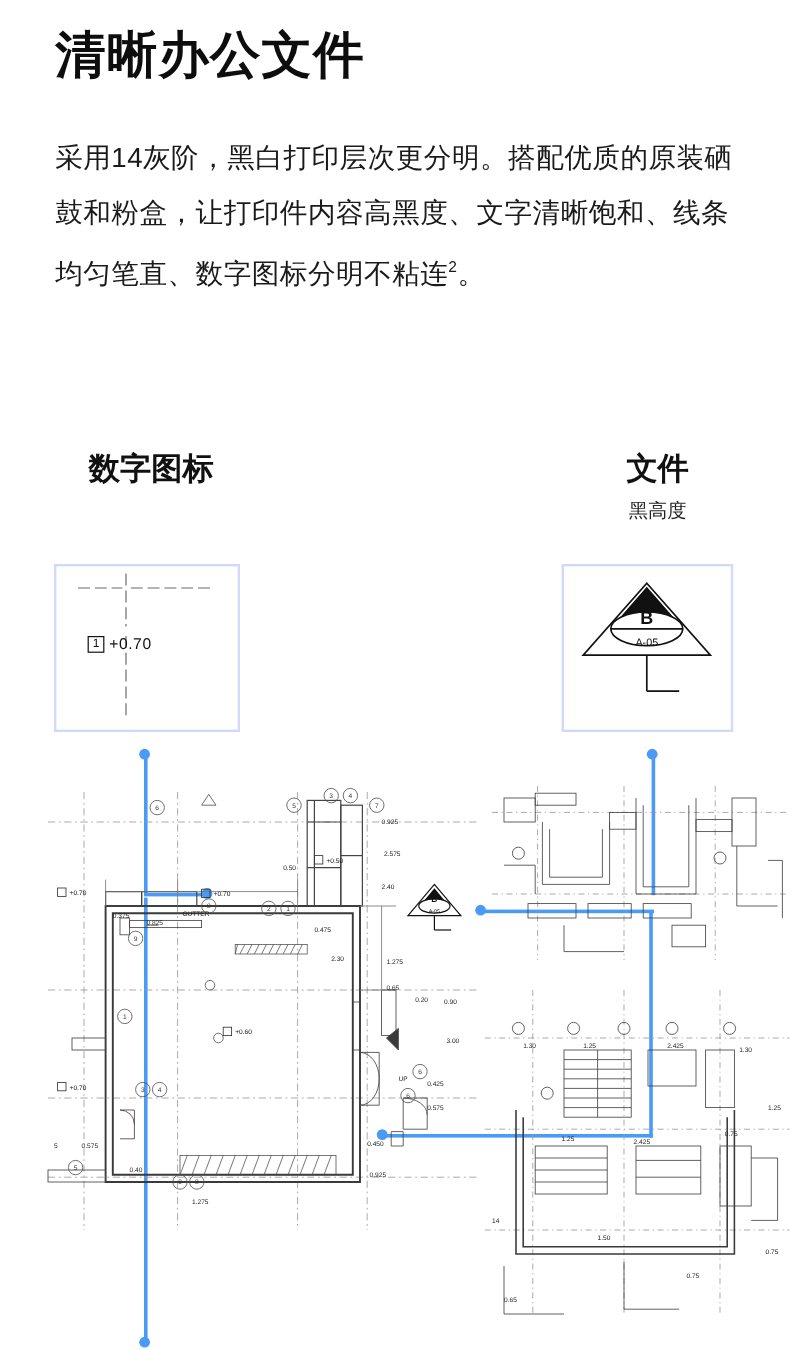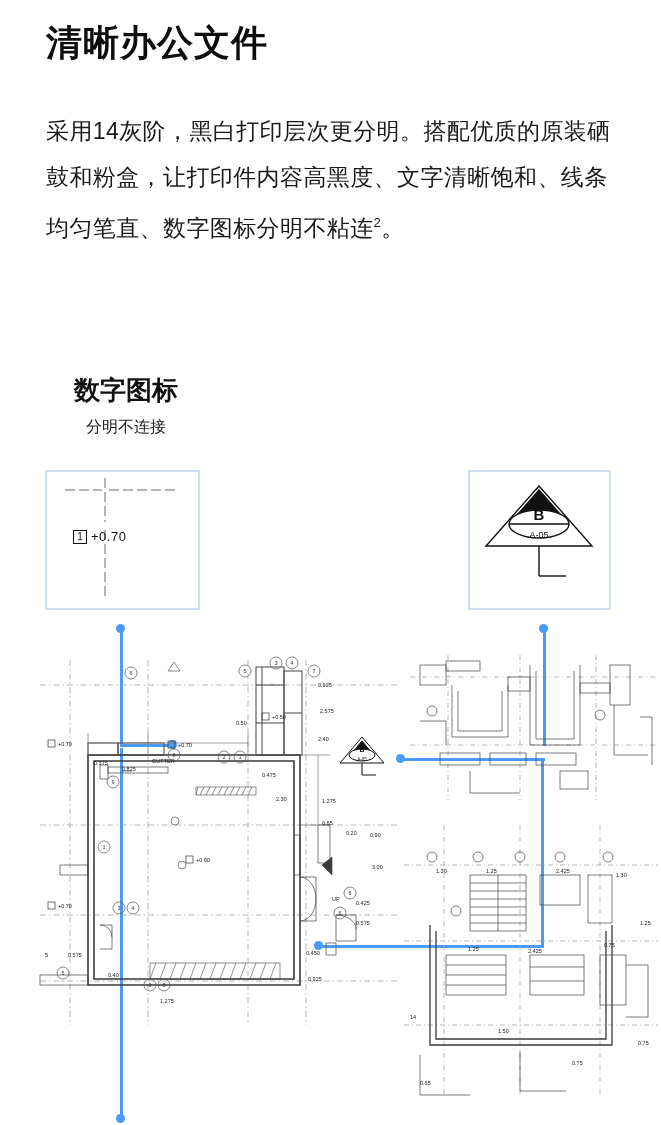--- a/index.html
+++ b/index.html
@@ -16,21 +16,21 @@
     width: 661px;
     height: 1125px;
     background: #fff;
   }
 
   
   .headline {
     position: absolute;
     left: 46px;
     top: 22px;
-    font-size: 36px;
+    font-size: 42px;
     line-height: 1.15;
     font-weight: bold;
     letter-spacing: 1px;
     color: #0d0d0d;
   }
   .body-copy {
     position: absolute;
     left: 46px;
     top: 108px;
     width: 572px;
@@ -120,21 +120,24 @@
 <body>
 
 <div class="page">
 
   <h1 class="headline">清晰办公文件</h1>
 
   <p class="body-copy"><span>采用14灰阶，黑白打印层次更分明。搭配优质的原装硒鼓和粉盒，让打印件内容高黑度、文字清晰饱和、线条均匀笔直、数字图标分明不粘连</span><sup>2</sup><span>。</span></p>
 
   <div class="caption" id="cap-left">
     <div class="title">数字图标</div>
-    <div class="sub">分明不连接</div>
+  </div>
+  <div class="caption" id="cap-right">
+    <div class="title">文件</div>
+    <div class="sub">黑高度</div>
   </div>
 
   <div class="zoombox" id="zoom-left">
     <svg width="151" height="136" viewBox="0 0 151 136">
       <g stroke="#6b6b6b" stroke-width="1" fill="none">
         <line x1="18" y1="18" x2="55" y2="18" stroke-dasharray="10 4"></line>
         <line x1="62" y1="18" x2="132" y2="18" stroke-dasharray="10 4"></line>
         <line x1="58" y1="6" x2="58" y2="50" stroke-dasharray="10 4"></line>
         <line x1="58" y1="58" x2="58" y2="126" stroke-dasharray="10 4"></line>
       </g>

